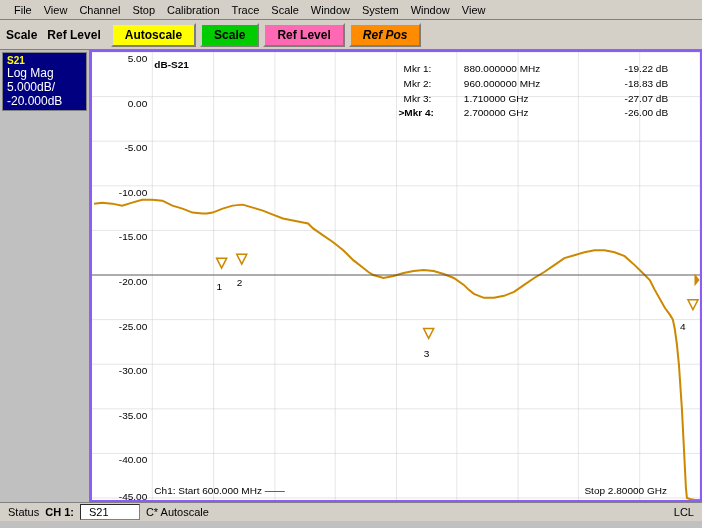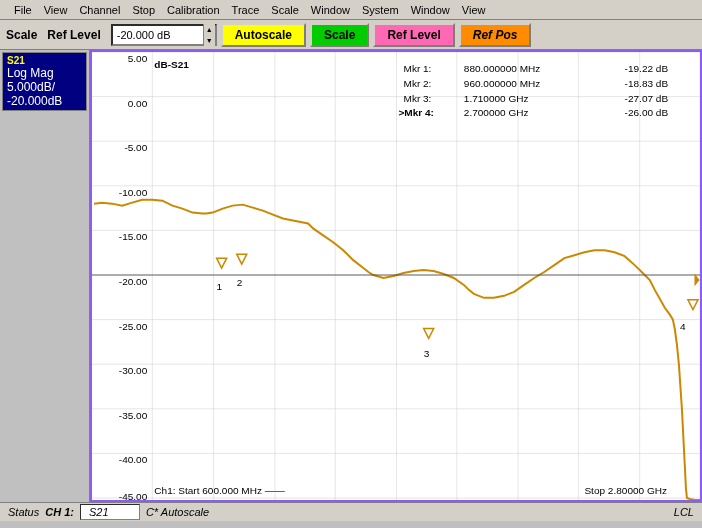--- a/index.html
+++ b/index.html
@@ -138,21 +138,20 @@
     
     #status-bar {
       background: #d4d0c8;
       border-top: 1px solid #808080;
       height: 19px;
       display: flex;
       align-items: center;
       padding: 0 8px;
       gap: 6px;
       font-size: 11px;
-      font-style: italic;
     }
     .status-label { color: #000; }
     .status-ch {
       font-weight: bold;
       color: #000;
     }
     .status-s21 {
       background: #fff;
       border: 1px inset #808080;
       padding: 1px 8px;
@@ -194,27 +193,20 @@
   <span class="menu-item">Scale</span>
   <span class="menu-item">Window</span>
   <span class="menu-item">System</span>
   <span class="menu-item">Window</span>
   <span class="menu-item">View</span>
 </div>
 
 <div id="toolbar">
   <span class="toolbar-label">Scale</span>
   <span class="toolbar-label">Ref Level</span>
-  <div class="ref-level-input-container">
-    <input class="ref-level-input" type="text" value="-20.000 dB" style="">
-    <div class="spinner-btns">
-      <button class="spinner-btn">▲</button>
-      <button class="spinner-btn">▼</button>
-    </div>
-  </div>
   <button class="toolbar-btn btn-autoscale">Autoscale</button>
   <button class="toolbar-btn btn-scale">Scale</button>
   <button class="toolbar-btn btn-reflevel">Ref Level</button>
   <button class="toolbar-btn btn-refpos">Ref Pos</button>
 </div>
 
 <div id="main-content">
 
   <div id="left-panel">
     <div class="channel-info">

